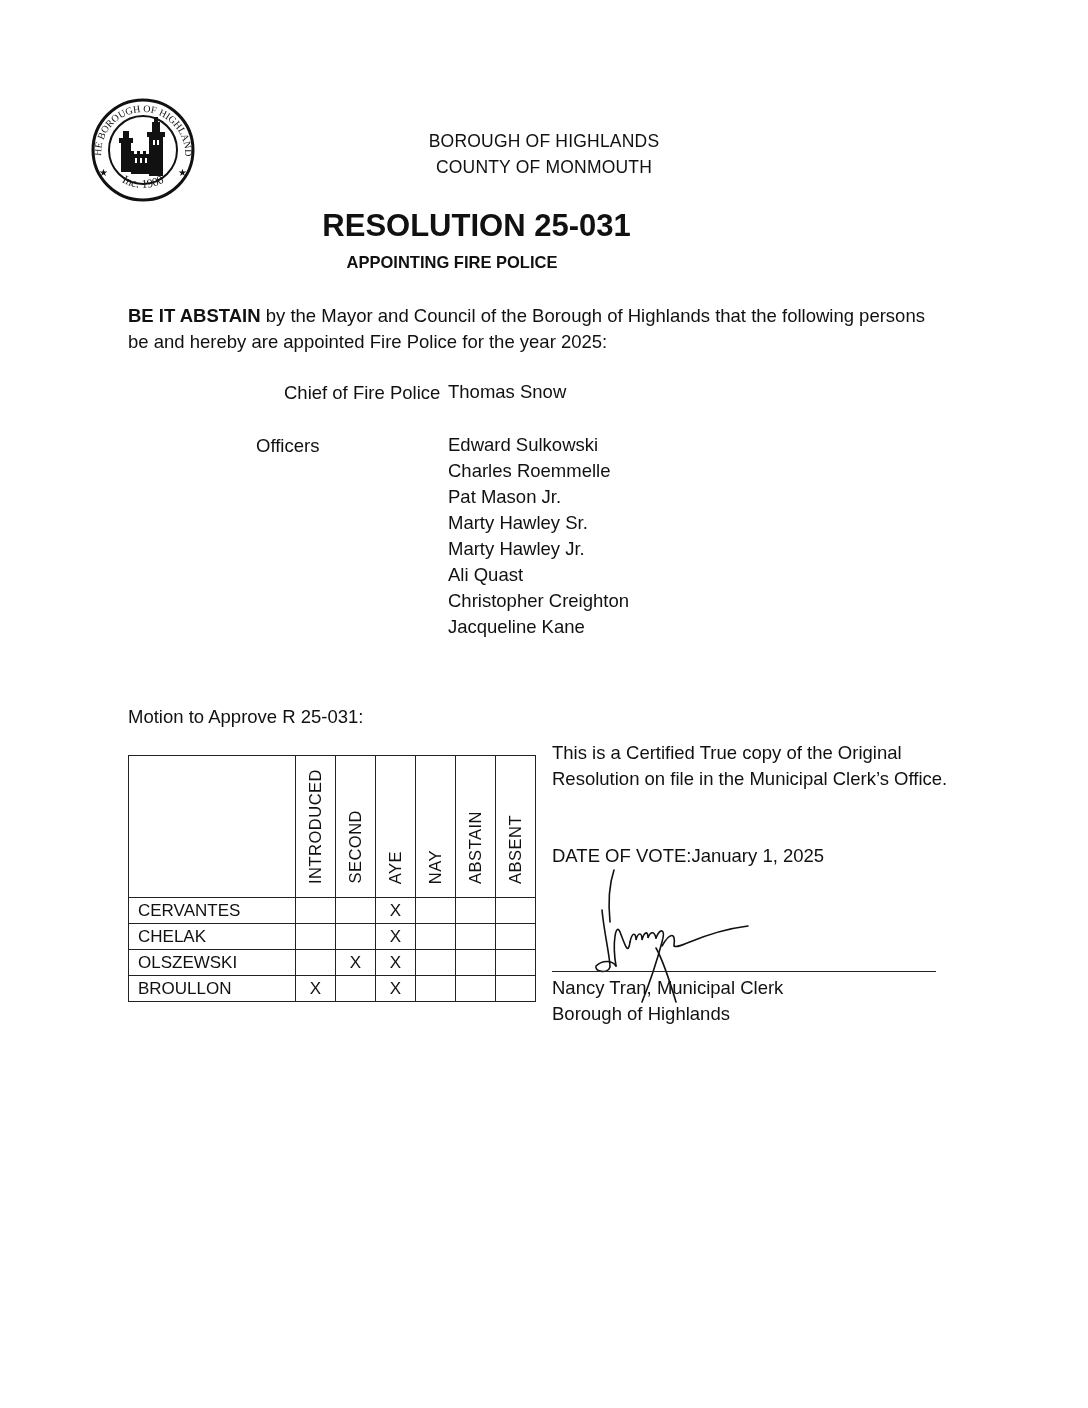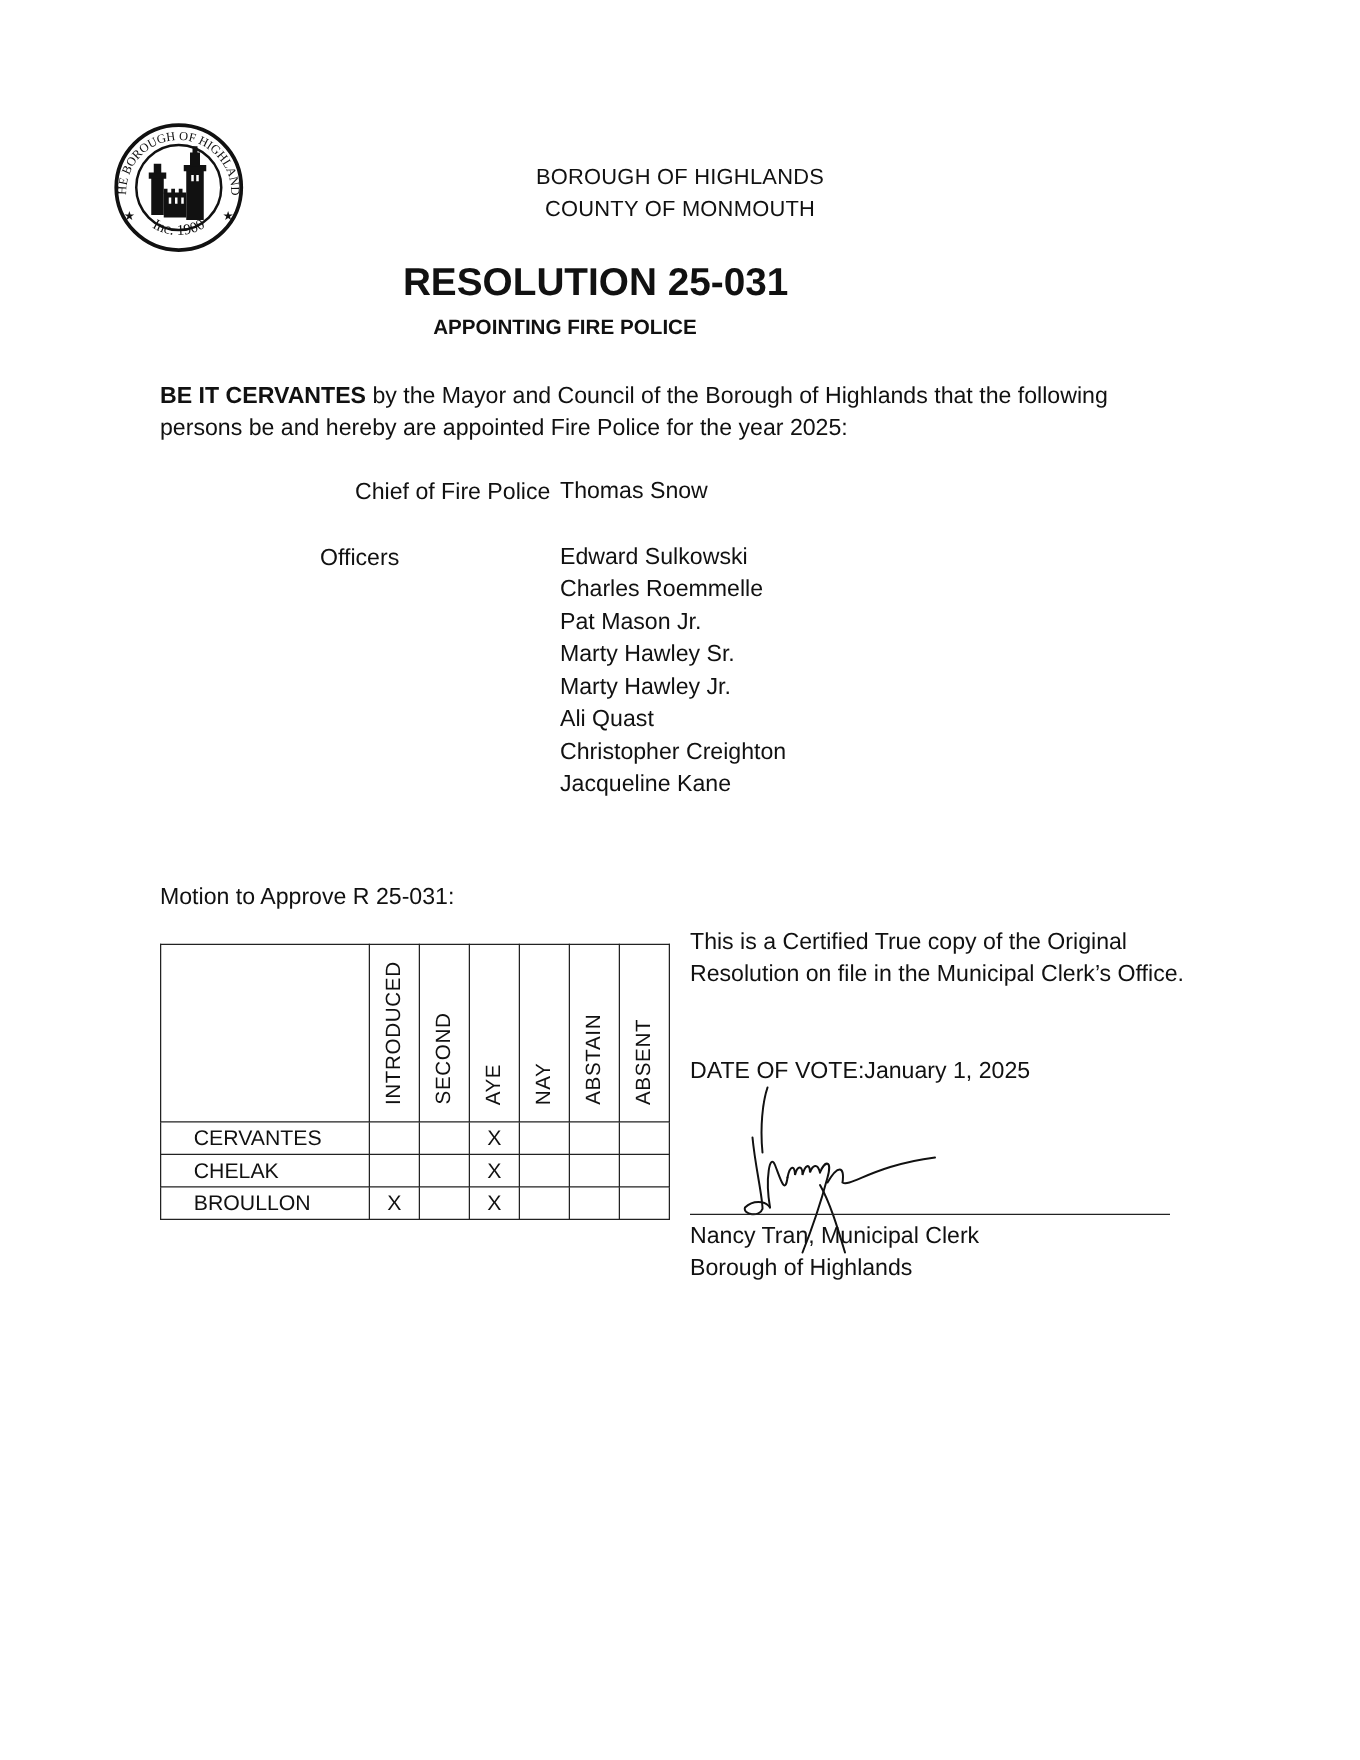--- a/index.html
+++ b/index.html
@@ -24,21 +24,21 @@
     table.votes td, table.votes th {
       border: 1.5px solid #222; padding: 0; font-weight: normal;
     }
     table.votes th { height: 141px; width: 39px; vertical-align: bottom; }
     table.votes th.namehead { width: 166px; }
     table.votes th .vt {
       writing-mode: vertical-rl; transform: rotate(180deg);
       display: inline-block; padding-bottom: 0; margin-bottom: 8px; font-size: 16.5px; letter-spacing: 0.5px;
     }
     table.votes td { height: 25px; text-align: center; }
-    table.votes td.name { text-align: left; padding-left: 26px; }
+    table.votes td.name { text-align: left; padding-left: 9px; }
     .cert { left: 552px; top: 740px; width: 400px; font-size: 18.5px; line-height: 26px; }
     .dov { left: 552px; top: 845px; font-size: 18.5px; }
     .dov .date { }
     .sigline { left: 552px; top: 971px; width: 384px; border-top: 1.5px solid #222; }
     .signame { left: 552px; top: 975px; font-size: 18.5px; line-height: 26px; }
     .signature { left: 580px; top: 862px; width: 180px; height: 180px; }
   </style>
 </head>
 <body>
 
@@ -82,21 +82,21 @@
   </svg>
 </div>
 
 <div class="abs hdr-line" style="top:131px;">BOROUGH OF HIGHLANDS</div>
 <div class="abs hdr-line" style="top:157px;">COUNTY OF MONMOUTH</div>
 
 <div class="abs title">RESOLUTION 25-031</div>
 <div class="abs subtitle">APPOINTING FIRE POLICE</div>
 
 <div class="abs body-text">
-  <b>BE IT CERVANTES</b><span> by the Mayor and Council of the Borough of Highlands that the following persons be and hereby are appointed Fire Police for the year 2025:</span>
+  <b>BE IT ABSTAIN</b><span> by the Mayor and Council of the Borough of Highlands that the following persons be and hereby are appointed Fire Police for the year 2025:</span>
 </div>
 
 <div class="abs label-col" style="top:382px;margin-left:28px;">Chief of Fire Police</div>
 <div class="abs names-col" style="top:379px;">Thomas Snow</div>
 
 <div class="abs label-col" style="top:435px;">Officers</div>
 <div class="abs names-col" style="top:432px;">
   <div>Edward Sulkowski</div>
   <div>Charles Roemmelle</div>
   <div>Pat Mason Jr.</div>
@@ -132,20 +132,29 @@
   <tr>
     <td class="name">CHELAK</td>
     <td></td>
     <td></td>
     <td>X</td>
     <td></td>
     <td></td>
     <td></td>
   </tr>
   <tr>
+    <td class="name">OLSZEWSKI</td>
+    <td></td>
+    <td>X</td>
+    <td>X</td>
+    <td></td>
+    <td></td>
+    <td></td>
+  </tr>
+  <tr>
     <td class="name">BROULLON</td>
     <td>X</td>
     <td></td>
     <td>X</td>
     <td></td>
     <td></td>
     <td></td>
   </tr>
 </tbody>
   </table>

